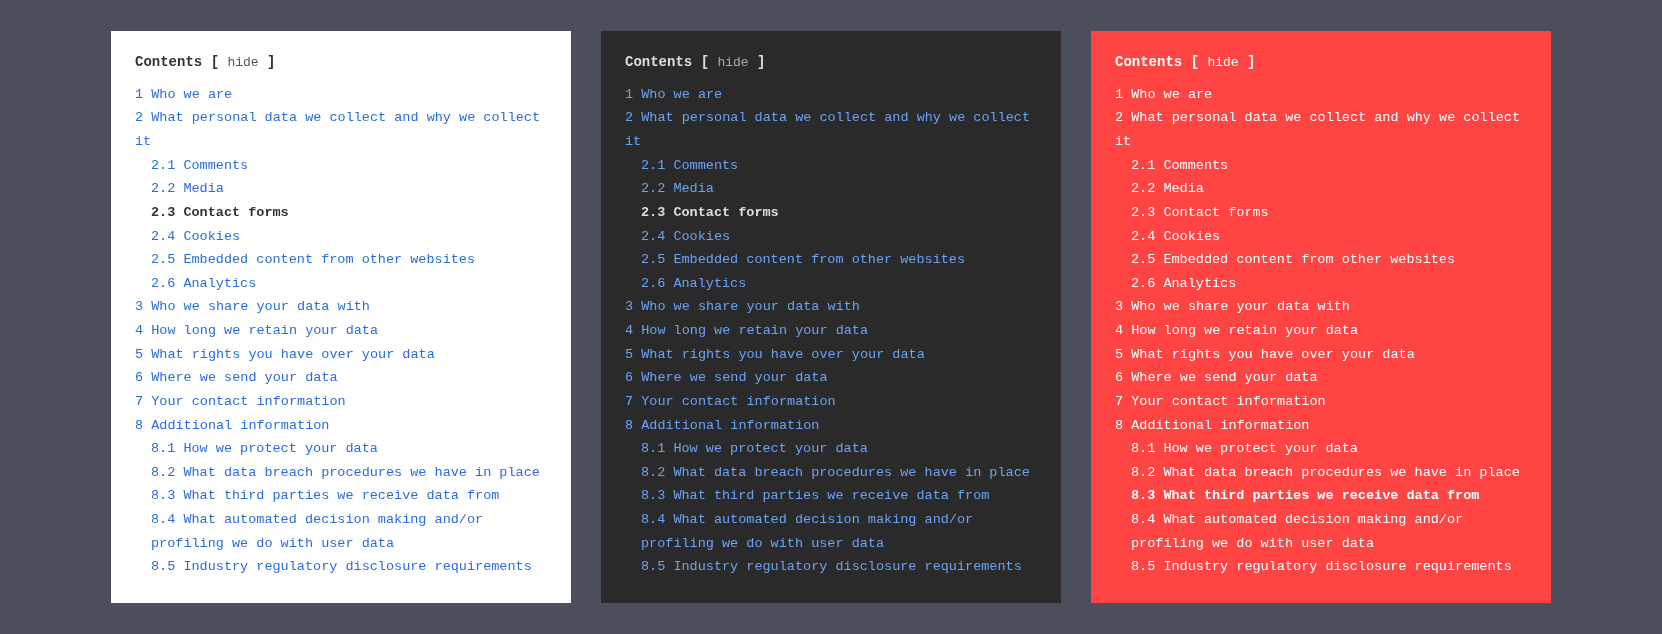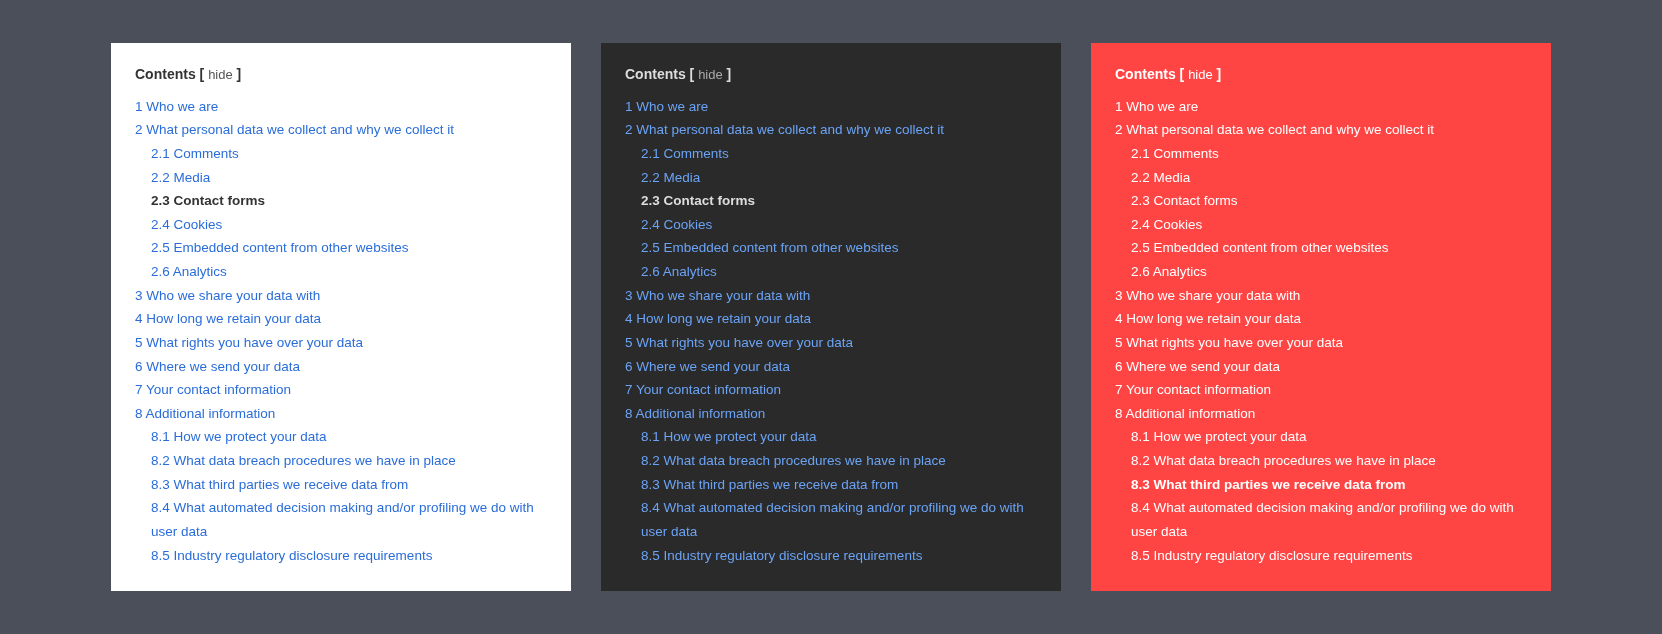--- a/index.html
+++ b/index.html
@@ -11,20 +11,21 @@
       align-items: center;
       min-height: 100vh;
       font-family: Arial, sans-serif;
       padding: 20px;
     }
 
     .panels-container {
       display: flex;
       gap: 30px;
       align-items: flex-start;
+      font-family: Liberation Mono, monospace;
     }
 
     .panel {
       width: 460px;
       padding: 20px 24px 24px 24px;
       font-size: 13.5px;
       line-height: 1.7;
     }
 
     .panel-white {

